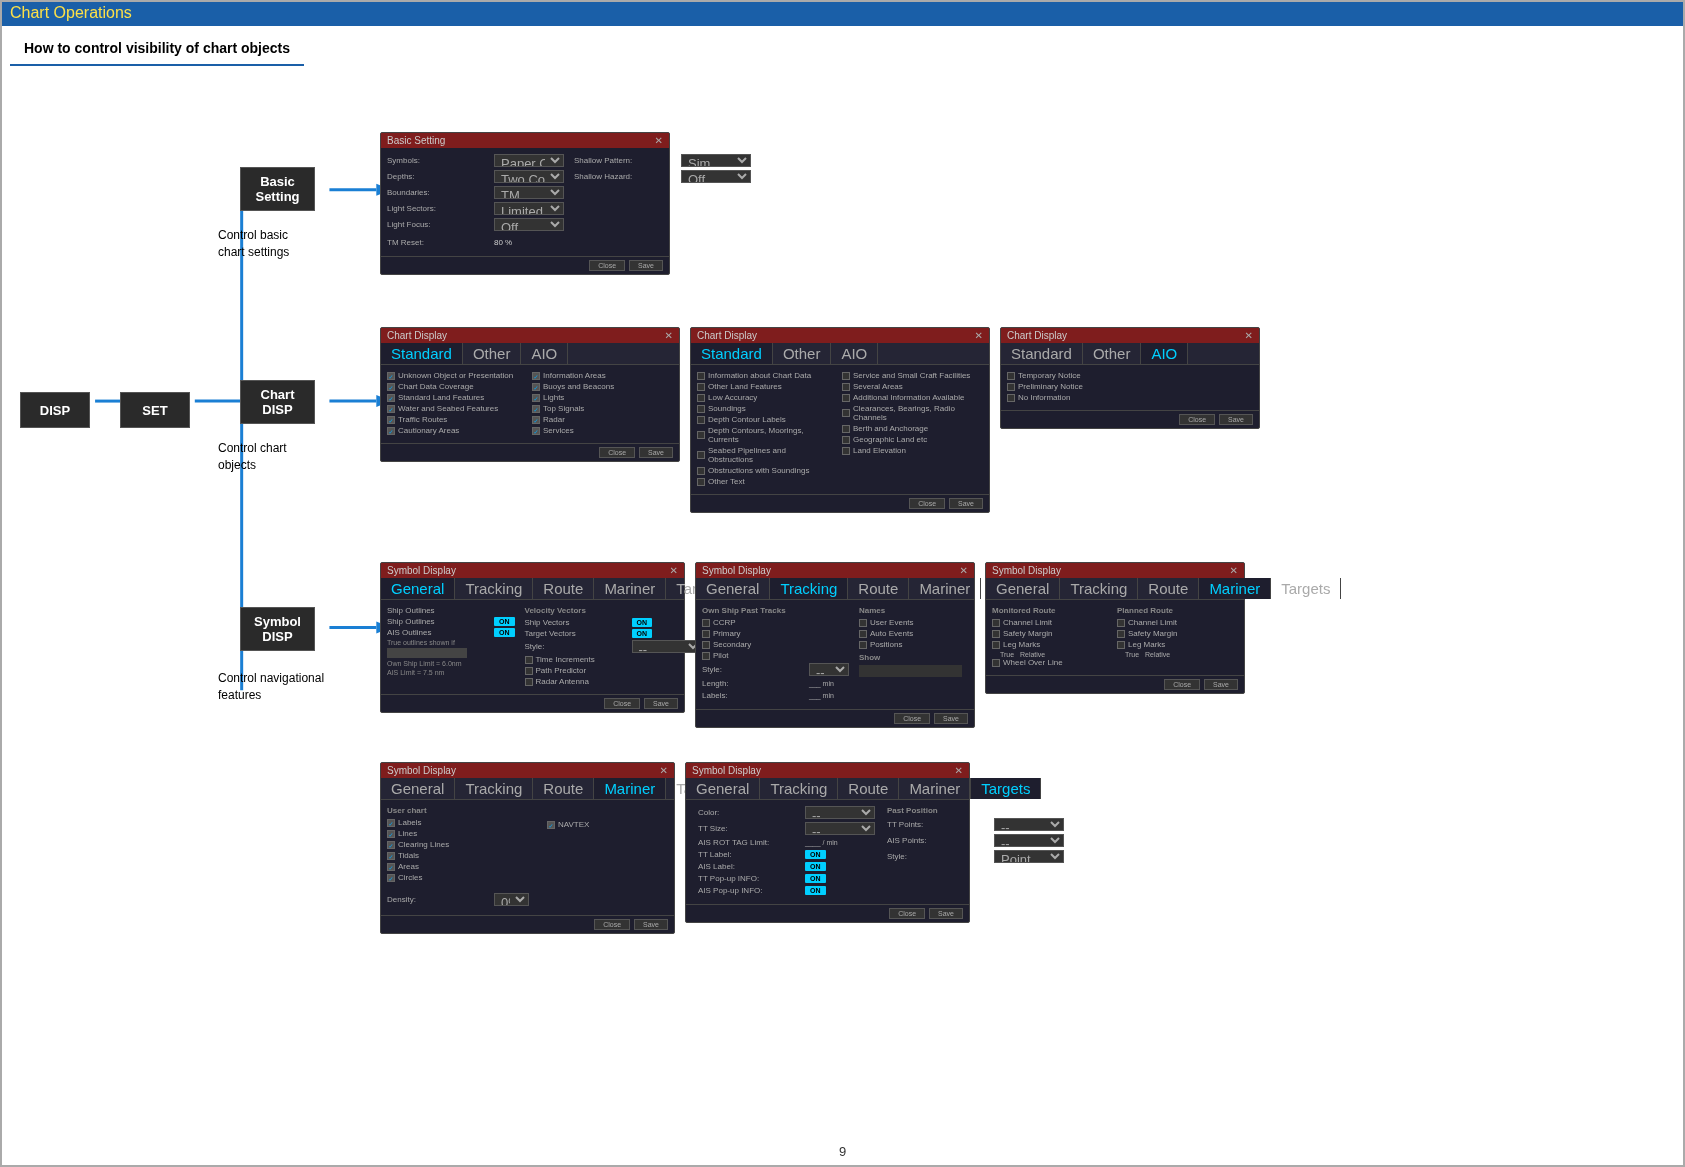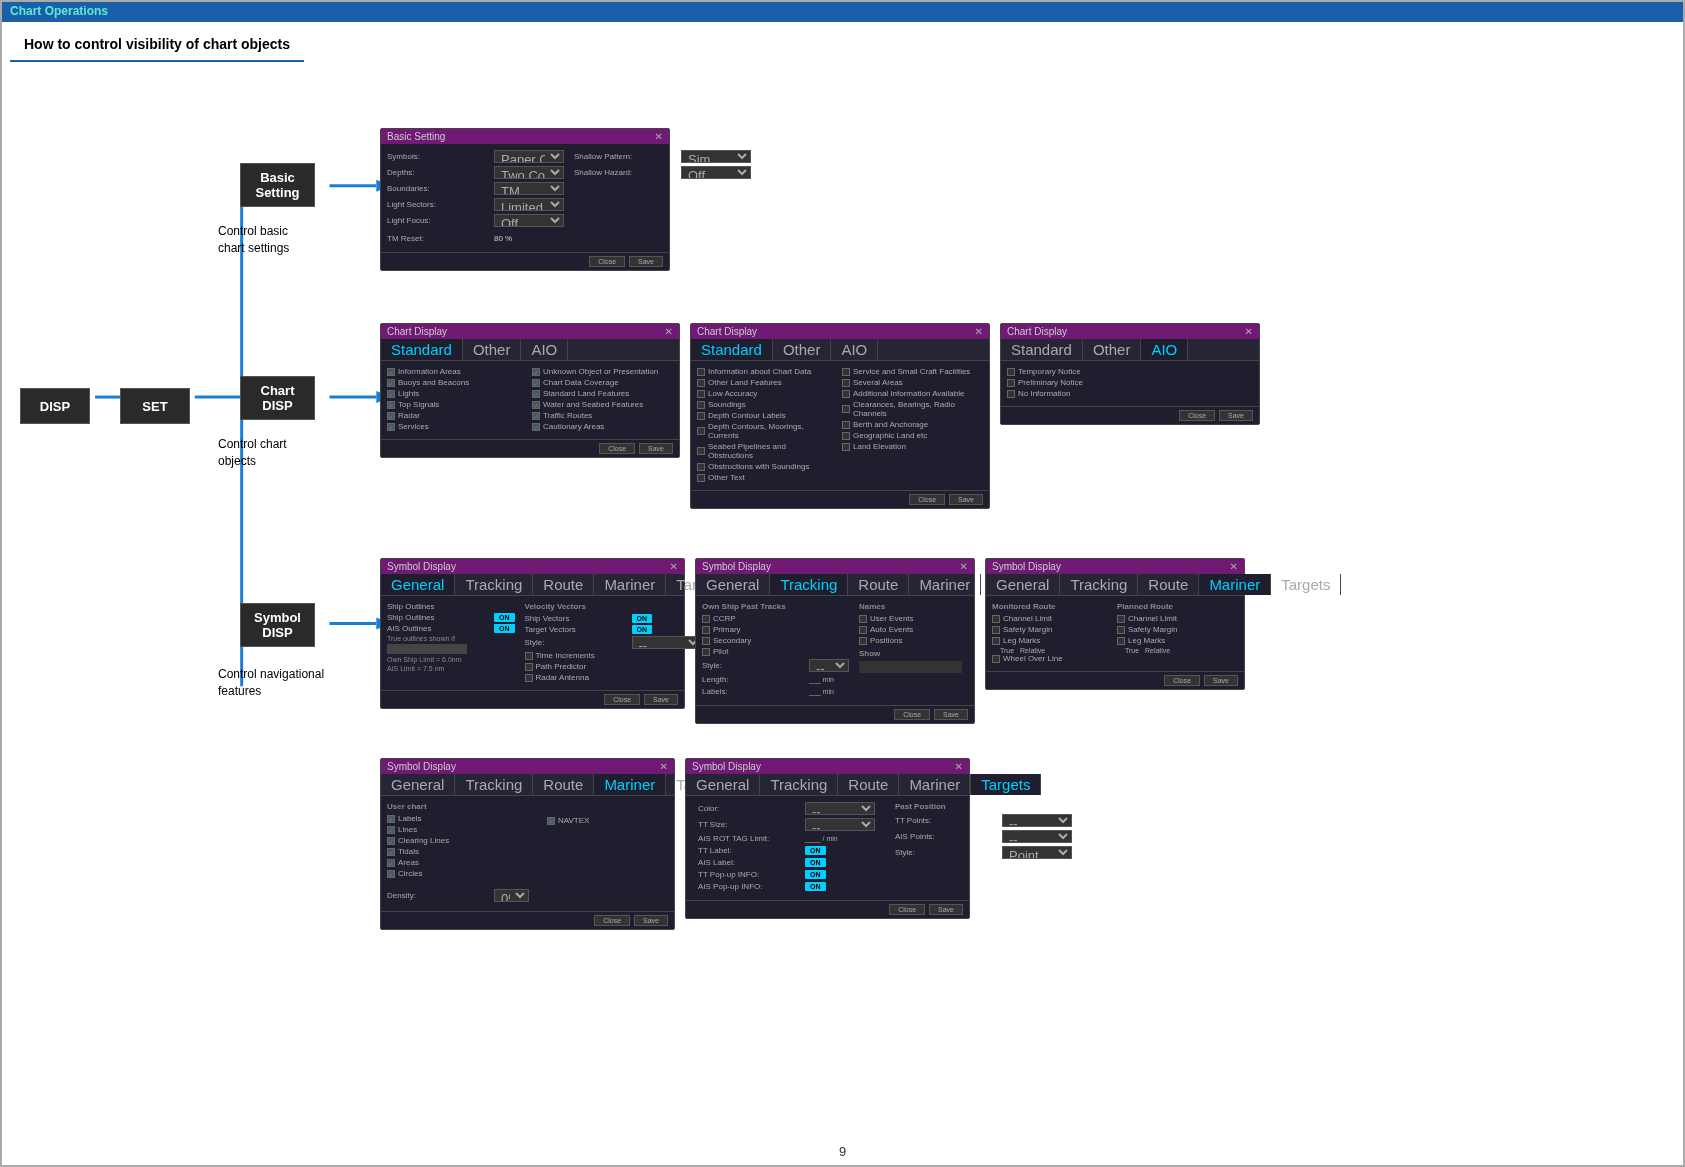--- a/index.html
+++ b/index.html
@@ -13,23 +13,23 @@
     }
 
     
     .page-header {
       background: #1a5fa8;
       padding: 4px 10px;
       display: flex;
       align-items: center;
     }
     .page-header-title {
-      color: #5eead4;
-      font-size: 12px;
-      font-weight: bold;
+      color: #fde047;
+      font-size: 16px;
+      font-weight: normal;
     }
 
     
     .page-subtitle {
       padding: 8px 14px;
       font-size: 14px;
       font-weight: bold;
       color: #000;
       border-bottom: 2px solid #1a5fa8;
       display: inline-block;
@@ -131,21 +131,21 @@
 
     
     .dialog {
       position: absolute;
       background: #1e1e2e;
       border: 1px solid #444;
       border-radius: 2px;
     }
 
     .dialog-titlebar {
-      background: #701a75;
+      background: #7f1d1d;
       padding: 2px 6px;
       font-size: 10px;
       color: #ccc;
       display: flex;
       justify-content: space-between;
       align-items: center;
     }
 
     .dialog-titlebar .close-x {
       color: #aaa;
@@ -426,20 +426,46 @@
     </div>
     <div class="dialog-tabs">
       <div class="dialog-tab active">Standard</div>
       <div class="dialog-tab">Other</div>
       <div class="dialog-tab">AIO</div>
     </div>
     <div class="dialog-body" style="display:flex; gap:4px;">
       <div class="dialog-col">
         <div class="checkbox-item">
             <span class="cb checked"></span>
+            <span>Unknown Object or Presentation</span>
+          </div>
+        <div class="checkbox-item">
+            <span class="cb checked"></span>
+            <span>Chart Data Coverage</span>
+          </div>
+        <div class="checkbox-item">
+            <span class="cb checked"></span>
+            <span>Standard Land Features</span>
+          </div>
+        <div class="checkbox-item">
+            <span class="cb checked"></span>
+            <span>Water and Seabed Features</span>
+          </div>
+        <div class="checkbox-item">
+            <span class="cb checked"></span>
+            <span>Traffic Routes</span>
+          </div>
+        <div class="checkbox-item">
+            <span class="cb checked"></span>
+            <span>Cautionary Areas</span>
+          </div>
+      </div>
+      <div class="dialog-col">
+        <div class="checkbox-item">
+            <span class="cb checked"></span>
             <span>Information Areas</span>
           </div>
         <div class="checkbox-item">
             <span class="cb checked"></span>
             <span>Buoys and Beacons</span>
           </div>
         <div class="checkbox-item">
             <span class="cb checked"></span>
             <span>Lights</span>
           </div>
@@ -447,46 +473,20 @@
             <span class="cb checked"></span>
             <span>Top Signals</span>
           </div>
         <div class="checkbox-item">
             <span class="cb checked"></span>
             <span>Radar</span>
           </div>
         <div class="checkbox-item">
             <span class="cb checked"></span>
             <span>Services</span>
-          </div>
-      </div>
-      <div class="dialog-col">
-        <div class="checkbox-item">
-            <span class="cb checked"></span>
-            <span>Unknown Object or Presentation</span>
-          </div>
-        <div class="checkbox-item">
-            <span class="cb checked"></span>
-            <span>Chart Data Coverage</span>
-          </div>
-        <div class="checkbox-item">
-            <span class="cb checked"></span>
-            <span>Standard Land Features</span>
-          </div>
-        <div class="checkbox-item">
-            <span class="cb checked"></span>
-            <span>Water and Seabed Features</span>
-          </div>
-        <div class="checkbox-item">
-            <span class="cb checked"></span>
-            <span>Traffic Routes</span>
-          </div>
-        <div class="checkbox-item">
-            <span class="cb checked"></span>
-            <span>Cautionary Areas</span>
           </div>
       </div>
     </div>
     <div class="dialog-footer">
       <button class="dialog-btn">Close</button>
       <button class="dialog-btn">Save</button>
     </div>
   </div>
 
   <div class="dialog" style="left:690px; top:255px; width:300px;">
@@ -855,21 +855,21 @@
       <span>Symbol Display</span>
       <span class="close-x">✕</span>
     </div>
     <div class="dialog-tabs">
       <div class="dialog-tab">General</div>
       <div class="dialog-tab">Tracking</div>
       <div class="dialog-tab">Route</div>
       <div class="dialog-tab">Mariner</div>
       <div class="dialog-tab active">Targets</div>
     </div>
-    <div class="dialog-body" style="display:flex; gap:14px;padding-left:12px;">
+    <div class="dialog-body" style="display:flex; gap:6px;padding-left:12px;">
       <div class="dialog-col">
         <div class="dialog-row">
             <span class="dialog-label">Color:</span>
             <select class="dialog-select"><option>--</option></select>
           </div>
         <div class="dialog-row" style="margin-top:2px;">
             <span class="dialog-label">TT Size:</span>
             <select class="dialog-select"><option>--</option></select>
           </div>
         <div class="dialog-row">

